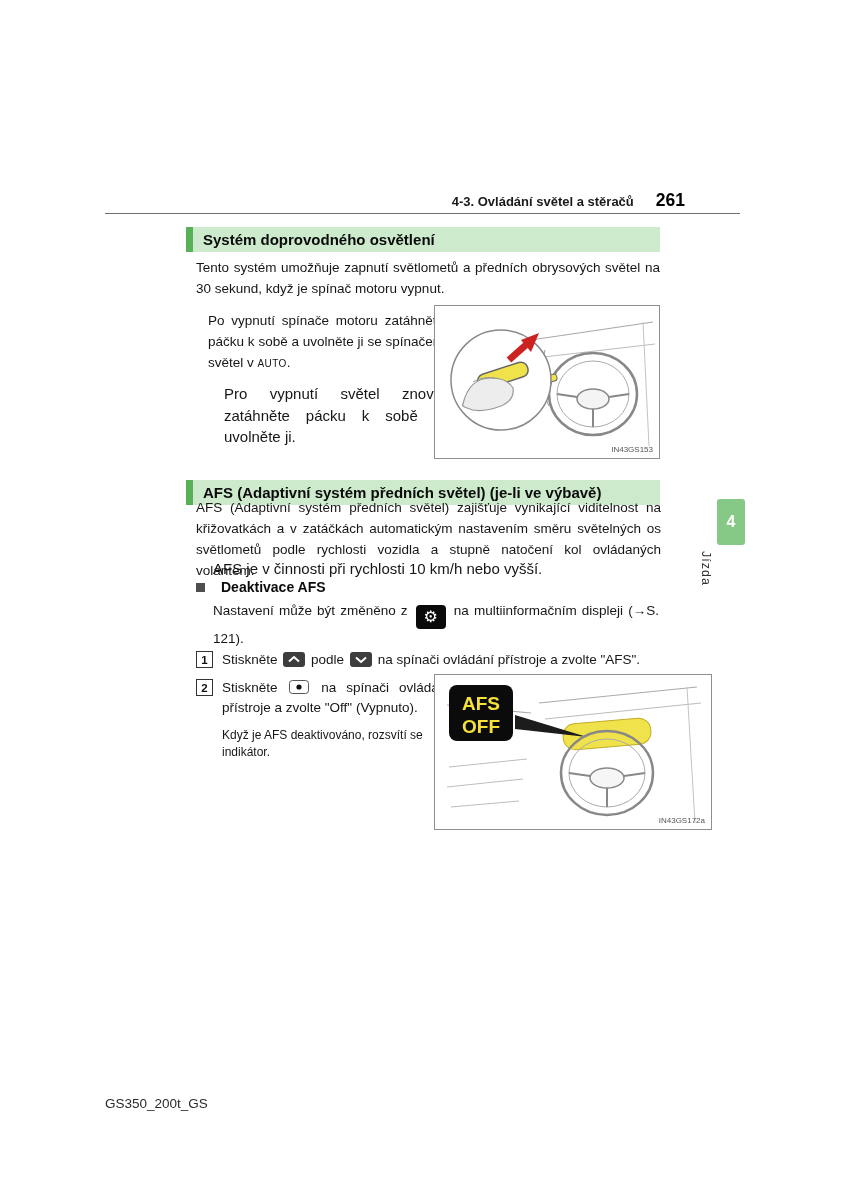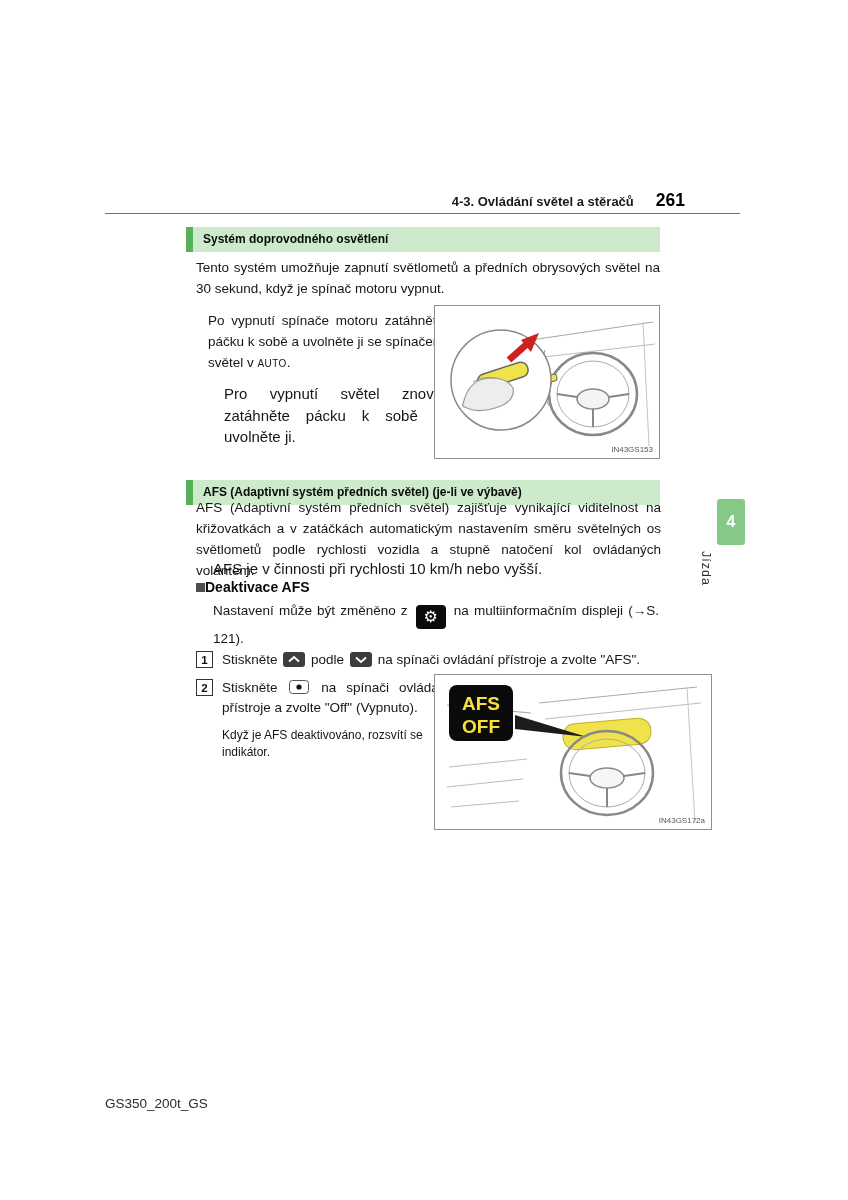--- a/index.html
+++ b/index.html
@@ -10,41 +10,41 @@
   
   .header { position:absolute; left:105px; top:190px; width:580px;
             display:flex; justify-content:flex-end; align-items:baseline; gap:22px; }
   .breadcrumb { font-size:13px; font-weight:bold; color:#1a1a1a; }
   .pagenum { font-size:17.5px; font-weight:bold; color:#000; }
   .header-rule { position:absolute; left:105px; top:213px; width:635px; height:1px; background:#6f6f6f; }
 
   
   .sec-title { position:absolute; left:186px; width:474px; height:25px;
                background:#cdeacd; border-left:7px solid #58b158;
-               font-weight:bold; font-size:12px; line-height:25px; padding-left:10px; color:#0a0a0a; }
+               font-weight:bold; font-size:15px; line-height:25px; padding-left:10px; color:#0a0a0a; }
   #sec1-title { top:227px; }
   #sec2-title { top:467px;margin-top:13px; }
 
   .body-text { font-size:13.5px; line-height:1.55; text-align:justify; color:#161616; }
   .small-text { font-size:15px; line-height:1.45; color:#161616; text-align:justify; }
 
   #p1 { position:absolute; left:196px; top:258px; width:464px; }
   #col1 { position:absolute; left:196px; top:311px; width:236px;margin-left:12px; }
   #col1 .note { margin-top:9px; margin-left:16px; width:218px; }
   .smallcaps { font-size:10px; letter-spacing:.4px; }
 
   .figure { position:absolute; border:1px solid #8f8f8f; background:#fff; }
   #fig1 { left:434px; top:305px; width:226px; height:154px; }
   #fig2 { left:434px; top:674px; width:278px; height:156px; }
   .figure svg { display:block; width:100%; height:100%; }
 
   #p2 { position:absolute; left:196px; top:498px; width:465px; }
   #speed-note { position:absolute; left:213px; top:558px; width:440px; text-align:left; }
 
-  #deakt { position:absolute; left:196px; top:579px; display:flex; align-items:center; gap:0; }
+  #deakt { position:absolute; left:196px; top:579px; display:flex; align-items:center; gap:16px; }
   .sq-bullet { width:9px; height:9px; background:#4e4e4e; flex:0 0 auto; }
   #deakt .h { font-size:14px; font-weight:bold; color:#0a0a0a; }
 
   #settings { position:absolute; left:213px; top:601px; width:446px; }
   .icon-gear { display:inline-flex; width:30px; height:24px; background:#0a0a0a; border-radius:4px;
                color:#fff; align-items:center; justify-content:center; font-size:16px;
                vertical-align:-7px; margin:0 3px; }
 
   .step { position:absolute; display:flex; align-items:flex-start; }
   #step1 { left:196px; top:650px; width:540px; }

